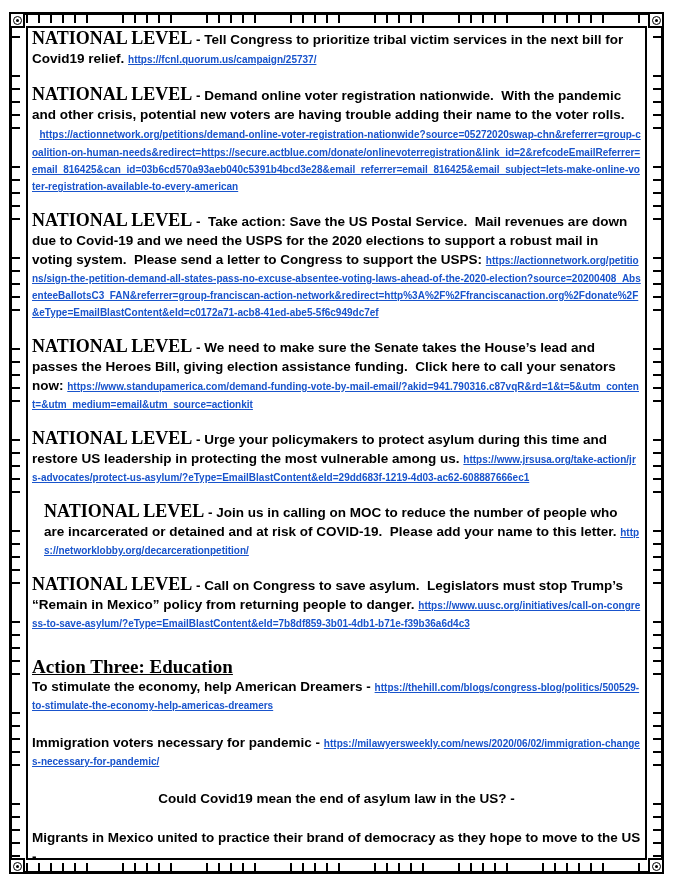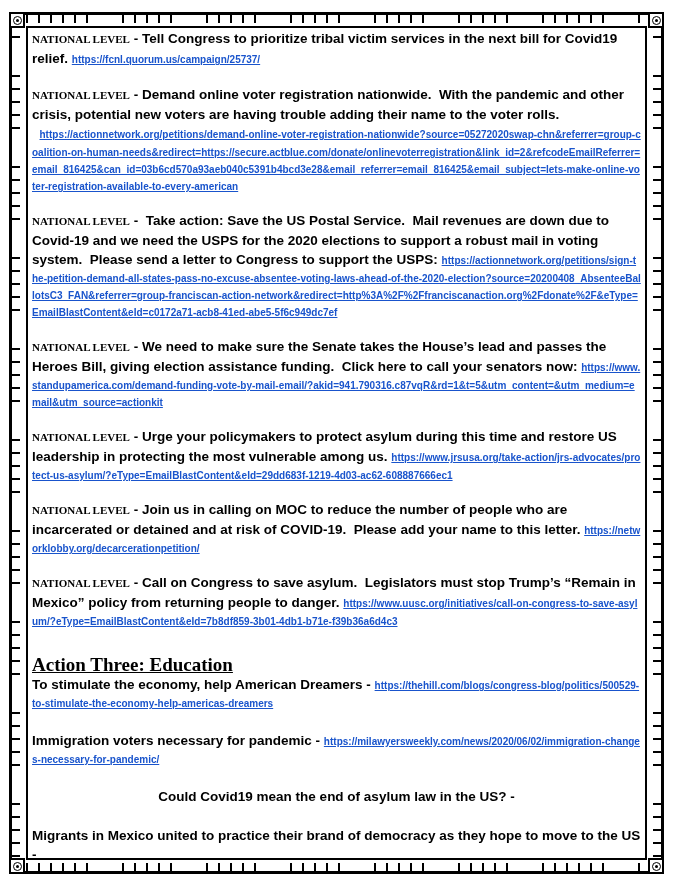--- a/index.html
+++ b/index.html
@@ -79,21 +79,21 @@
     margin:0 0 17px 0;
     line-height:15px;
     white-space:pre-wrap;
   }
   .run-body{
     font-family:"Liberation Sans",sans-serif;
     font-weight:700; font-size:13.5px; line-height:19px;
   }
   .run-label{
     font-family:"Liberation Serif",serif;
-    font-weight:700; font-size:11px; line-height:19px;
+    font-weight:700; font-size:18px; line-height:19px;
   }
   .run-heading{
     font-family:"Liberation Serif",serif;
     font-weight:700; font-size:19px; line-height:20px;
     text-decoration:underline;
   }
   a.run-link{
     font-family:"Liberation Sans",sans-serif;
     font-weight:700; font-size:10px; line-height:15px;
     color:var(--link);
@@ -132,21 +132,21 @@
         </div>
       </div>
   </div>
   <div class="content" id="doc">
       <p style="margin-bottom: 17px;"><span class="run-label">NATIONAL LEVEL</span><span class="run-body"> - Tell Congress to prioritize tribal victim services in the next bill for Covid19 relief. </span><a class="run-link">https://fcnl.quorum.us/campaign/25737/</a></p>
       <p style="margin-bottom: 17px;"><span class="run-label">NATIONAL LEVEL</span><span class="run-body"> - Demand online voter registration nationwide.  With the pandemic and other crisis, potential new voters are having trouble adding their name to the voter rolls.
   </span><a class="run-link">https://actionnetwork.org/petitions/demand-online-voter-registration-nationwide?source=05272020swap-chn&amp;referrer=group-coalition-on-human-needs&amp;redirect=https://secure.actblue.com/donate/onlinevoterregistration&amp;link_id=2&amp;refcodeEmailReferrer=email_816425&amp;can_id=03b6cd570a93aeb040c5391b4bcd3e28&amp;email_referrer=email_816425&amp;email_subject=lets-make-online-voter-registration-available-to-every-american</a></p>
       <p style="margin-bottom: 17px;"><span class="run-label">NATIONAL LEVEL</span><span class="run-body"> -  Take action: Save the US Postal Service.  Mail revenues are down due to Covid-19 and we need the USPS for the 2020 elections to support a robust mail in voting system.  Please send a letter to Congress to support the USPS: </span><a class="run-link">https://actionnetwork.org/petitions/sign-the-petition-demand-all-states-pass-no-excuse-absentee-voting-laws-ahead-of-the-2020-election?source=20200408_AbsenteeBallotsC3_FAN&amp;referrer=group-franciscan-action-network&amp;redirect=http%3A%2F%2Ffranciscanaction.org%2Fdonate%2F&amp;eType=EmailBlastContent&amp;eId=c0172a71-acb8-41ed-abe5-5f6c949dc7ef</a></p>
       <p style="margin-bottom: 17px;"><span class="run-label">NATIONAL LEVEL</span><span class="run-body"> - We need to make sure the Senate takes the House’s lead and passes the Heroes Bill, giving election assistance funding.  Click here to call your senators now: </span><a class="run-link">https://www.standupamerica.com/demand-funding-vote-by-mail-email/?akid=941.790316.c87vqR&amp;rd=1&amp;t=5&amp;utm_content=&amp;utm_medium=email&amp;utm_source=actionkit</a></p>
       <p style="margin-bottom: 17px;"><span class="run-label">NATIONAL LEVEL</span><span class="run-body"> - Urge your policymakers to protect asylum during this time and restore US leadership in protecting the most vulnerable among us. </span><a class="run-link">https://www.jrsusa.org/take-action/jrs-advocates/protect-us-asylum/?eType=EmailBlastContent&amp;eId=29dd683f-1219-4d03-ac62-608887666ec1</a></p>
-      <p style="margin-bottom: 17px;"><span class="run-label">NATIONAL LEVEL</span><span class="run-body"> - Join us in calling on MOC to reduce the number of people who are incarcerated or detained and at risk of COVID-19.  Please add your name to this letter. </span><a class="run-link">https://networklobby.org/decarcerationpetition/</a></p>
+      <p style="margin-bottom: 17px; margin-left: 12px;"><span class="run-label">NATIONAL LEVEL</span><span class="run-body"> - Join us in calling on MOC to reduce the number of people who are incarcerated or detained and at risk of COVID-19.  Please add your name to this letter. </span><a class="run-link">https://networklobby.org/decarcerationpetition/</a></p>
       <p style="margin-bottom: 26px;"><span class="run-label">NATIONAL LEVEL</span><span class="run-body"> - Call on Congress to save asylum.  Legislators must stop Trump’s “Remain in Mexico” policy from returning people to danger. </span><a class="run-link">https://www.uusc.org/initiatives/call-on-congress-to-save-asylum/?eType=EmailBlastContent&amp;eId=7b8df859-3b01-4db1-b71e-f39b36a6d4c3</a></p>
       <p style="margin-bottom: 0px;"><span class="run-heading">Action Three: Education</span></p>
       <p style="margin-bottom: 20px;"><span class="run-body">To stimulate the economy, help American Dreamers - </span><a class="run-link">https://thehill.com/blogs/congress-blog/politics/500529-to-stimulate-the-economy-help-americas-dreamers</a></p>
       <p style="margin-bottom: 20px;"><span class="run-body">Immigration voters necessary for pandemic - </span><a class="run-link">https://milawyersweekly.com/news/2020/06/02/immigration-changes-necessary-for-pandemic/</a></p>
       <p style="margin-bottom: 20px; text-align: center;"><span class="run-body">Could Covid19 mean the end of asylum law in the US? -
 </span></p>
       <p style="margin-bottom: 24px;"><span class="run-body">Migrants in Mexico united to practice their brand of democracy as they hope to move to the US - </span></p>
     </div>
 </div>
 

